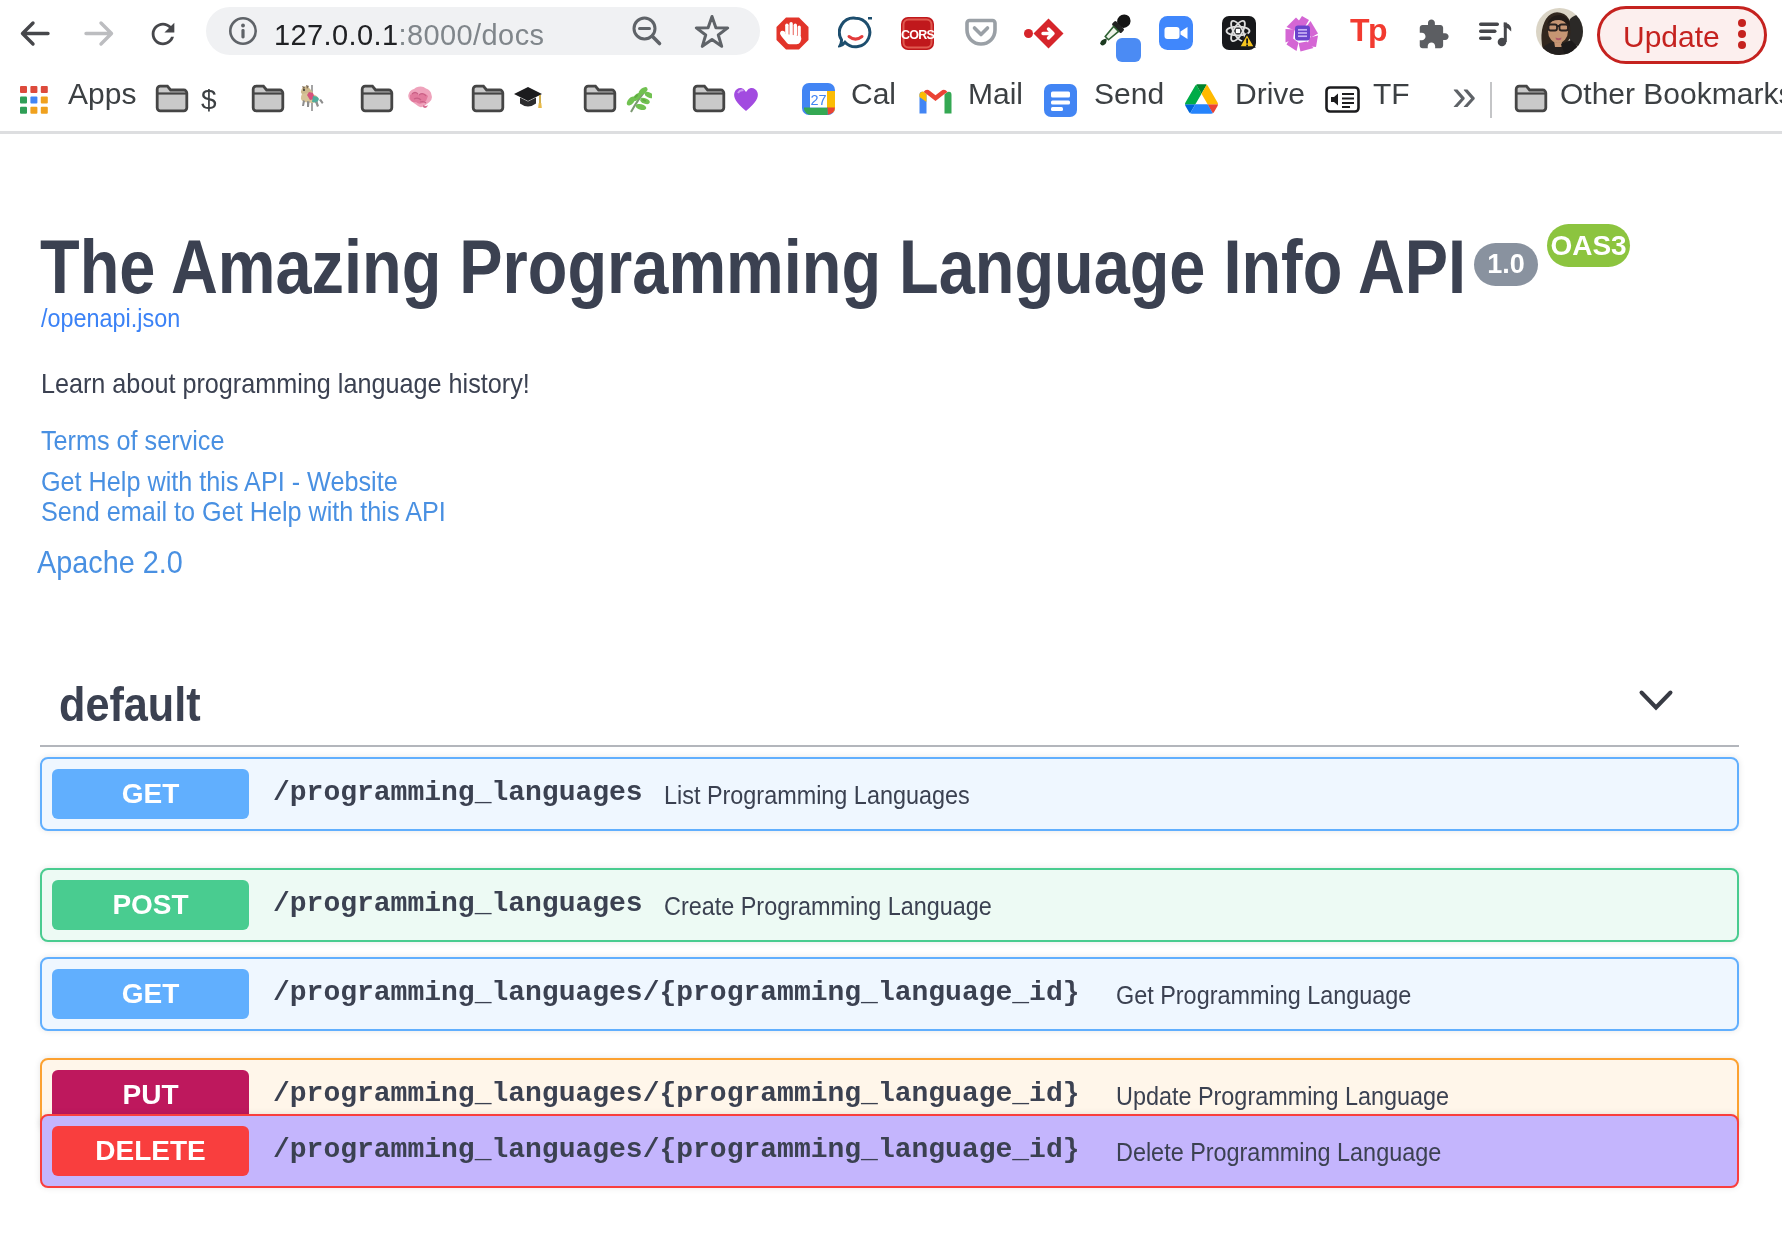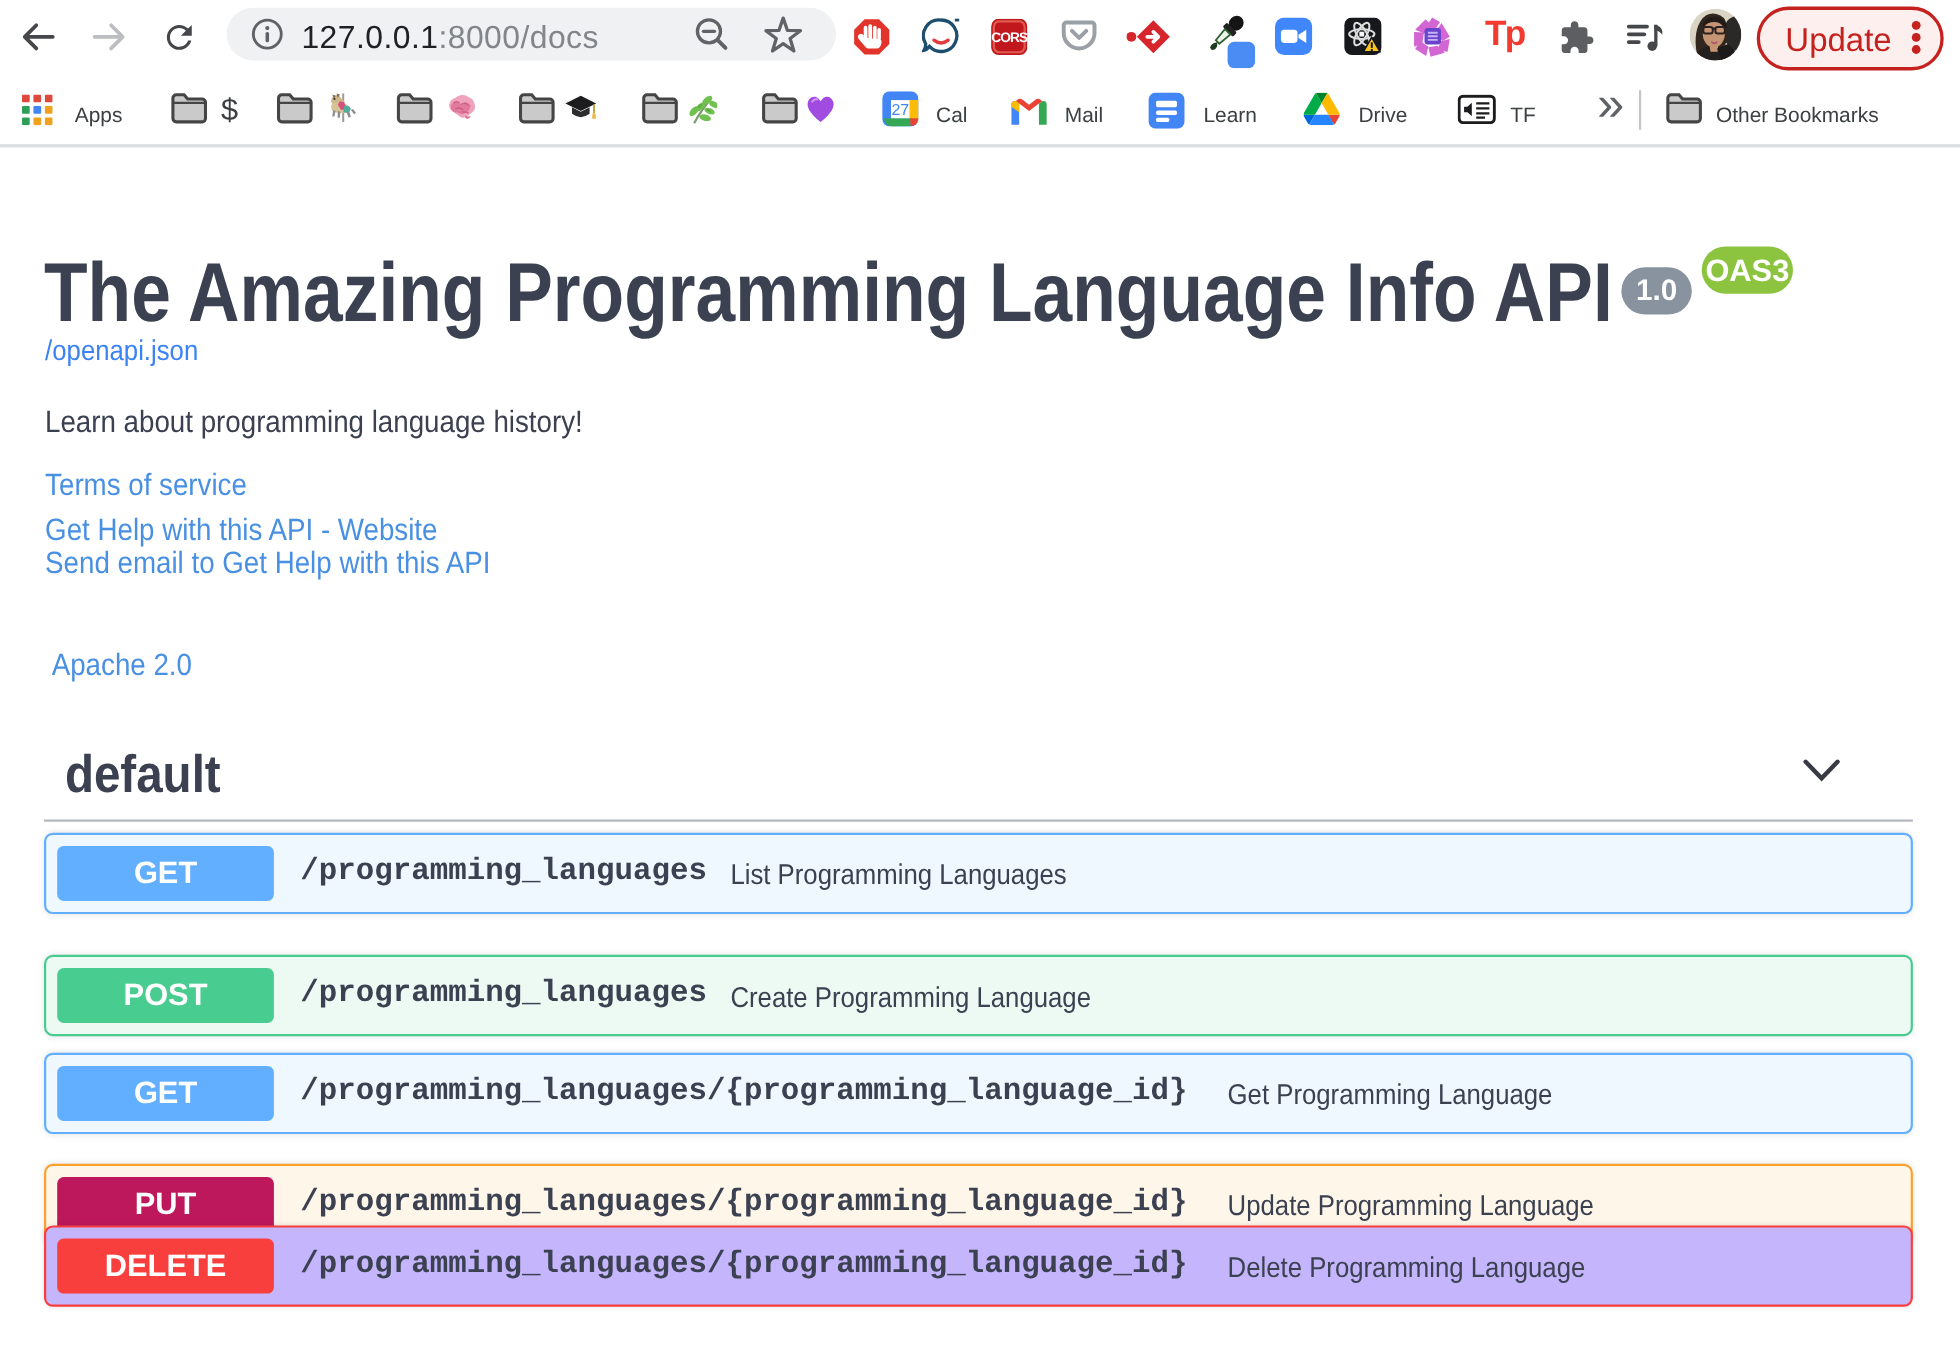--- a/index.html
+++ b/index.html
@@ -4,36 +4,36 @@
 <style>
   * { margin:0; padding:0; box-sizing:border-box; }
   html,body { width:1782px; height:1246px; background:#fff; font-family:"Liberation Sans", sans-serif; overflow:hidden; }
   .abs { position:absolute; }
   .sx { display:inline-block; transform:scaleX(0.9); transform-origin:0 50%; white-space:nowrap; }
   #chrome { position:absolute; left:0; top:0; width:1782px; height:135px; background:#fff; }
   #chromeborder { position:absolute; left:0; top:131px; width:1782px; height:3px; background:#dddee0; }
   #urlpill { position:absolute; left:206px; top:7px; width:554px; height:48px; border-radius:24px; background:#f0f1f3; }
   .urltext { position:absolute; left:274px; top:19px; font-size:29px; letter-spacing:0.4px; color:#202124; white-space:nowrap; }
   .urltext .gray { color:#80868b; }
-  .bktext { position:absolute; top:95px; font-size:19px; color:#3c4043; white-space:nowrap; }
+  .bktext { position:absolute; top:77px; font-size:30px; color:#3c4043; white-space:nowrap; }
   #update { position:absolute; left:1597px; top:6px; width:170px; height:58px; border-radius:29px; background:#fcefee; border:3px solid #c5221f; }
   #update .utext { position:absolute; left:23px; top:11px; font-size:30px; color:#c5221f; }
   #tp { position:absolute; left:1350px; top:12px; font-size:32px; font-weight:bold; color:#f23b30; letter-spacing:-1.5px;}
   
   #title { position:absolute; left:40px; top:223px; font-size:76px; font-weight:bold; color:#3b4151; white-space:nowrap; transform:scaleX(0.8536); transform-origin:0 50%; }
   .badge { position:absolute; top:224px; height:43px; border-radius:21.5px; color:#fff; font-weight:bold; text-align:center; line-height:43px; }
   #b10 { left:1474px; width:64px; background:#89929f; font-size:27px;margin-top:19px; }
   #boas { left:1547px; width:83px; background:#8cc43f; font-size:28px; }
   #openapi { position:absolute; left:41px; top:303px; font-size:26px; color:#3b82f6;text-align:right; }
   #desc { position:absolute; left:40px; top:368px; font-size:28px; color:#3b4151; }
   .blue { color:#4990e2; }
   #terms { position:absolute; left:41px; top:425px; font-size:28px; }
   #gethelp { position:absolute; left:41px; top:466px; font-size:28px; }
   #sendemail { position:absolute; left:41px; top:496px; font-size:28px; }
-  #apache { position:absolute; left:47px; top:544px; font-size:28px;margin-top:45px; }
+  #apache { position:absolute; left:37px; top:544px; font-size:32px; }
   #default { position:absolute; left:59px; top:677px; font-size:48px; font-weight:bold; color:#3b4151; }
   #sechr { position:absolute; left:40px; top:745px; width:1699px; height:2px; background:#b3b6bc; }
   .opblock { position:absolute; left:40px; width:1699px; height:74px; border-radius:8px; border:2px solid; box-shadow:0 0 6px rgba(0,0,0,0.10); }
   .opblock .method { position:absolute; left:10px; top:10px; width:197px; height:50px; border-radius:6px; color:#fff; font-weight:bold; font-size:28px; text-align:center; line-height:50px; }
   .opblock .path { position:absolute; left:231px; top:18px; font-family:"Liberation Mono",monospace; font-weight:bold; font-size:28px; color:#3b4151; letter-spacing:0; }
   .opblock .summ { position:absolute; top:21px; font-size:26px; color:#3b4151; }
   #op1 { top:757px; background:#eff7ff; border-color:#61affe; }
   #op2 { top:868px; background:#edfaf4; border-color:#49cc90; }
   #op3 { top:957px; background:#eff7ff; border-color:#61affe; }
   #op4 { top:1058px; background:#fff6ea; border-color:#fca130; }
@@ -293,21 +293,21 @@
     <path d="M8.5 6 v8 l-7 -5 q-1 -5 3.5 -5.5z" fill="#fbbc04"></path>
     <path d="M8.5 25.5 V6 l9 7 9 -7 V25.5" fill="none"></path>
   </svg>
   <div class="bktext" style="left:968px">Mail</div>
   <svg class="abs" style="left:1044px;top:84px" width="33" height="33" viewBox="0 0 33 33">
     <rect width="33" height="33" rx="7" fill="#4285f4"></rect>
     <rect x="7" y="7.5" width="19" height="6" rx="1.5" fill="#fff"></rect>
     <rect x="7" y="16.5" width="19" height="4" rx="1.5" fill="#fff"></rect>
     <rect x="7" y="23" width="12" height="4" rx="1.5" fill="#fff"></rect>
   </svg>
-  <div class="bktext" style="left:1094px">Learn</div>
+  <div class="bktext" style="left:1094px">Send</div>
   <svg class="abs" style="left:1185px;top:84px" width="33" height="30" viewBox="0 0 87.3 78">
     <path d="m6.6 66.85 3.85 6.65c.8 1.4 1.95 2.5 3.3 3.3l13.75-23.8h-27.5c0 1.55.4 3.1 1.2 4.5z" fill="#0066da"></path>
     <path d="m43.65 25-13.75-23.8c-1.35.8-2.5 1.9-3.3 3.3l-25.4 44a9.06 9.06 0 0 0-1.2 4.5h27.5z" fill="#00ac47"></path>
     <path d="m73.55 76.8c1.35-.8 2.5-1.9 3.3-3.3l1.6-2.75 7.65-13.25c.8-1.4 1.2-2.95 1.2-4.5h-27.502l5.852 11.5z" fill="#ea4335"></path>
     <path d="m43.65 25 13.75-23.8c-1.35-.8-2.9-1.2-4.5-1.2h-18.5c-1.6 0-3.15.45-4.5 1.2z" fill="#00832d"></path>
     <path d="m59.8 53h-32.3l-13.75 23.8c1.35.8 2.9 1.2 4.5 1.2h50.8c1.6 0 3.15-.45 4.5-1.2z" fill="#2684fc"></path>
     <path d="m73.4 26.5-12.7-22c-.8-1.4-1.95-2.5-3.3-3.3l-13.75 23.8 16.15 28h27.45c0-1.55-.4-3.1-1.2-4.5z" fill="#ffba00"></path>
   </svg>
   <div class="bktext" style="left:1235px">Drive</div>
   <svg class="abs" style="left:1325px;top:86px" width="35" height="27" viewBox="0 0 35 27">

